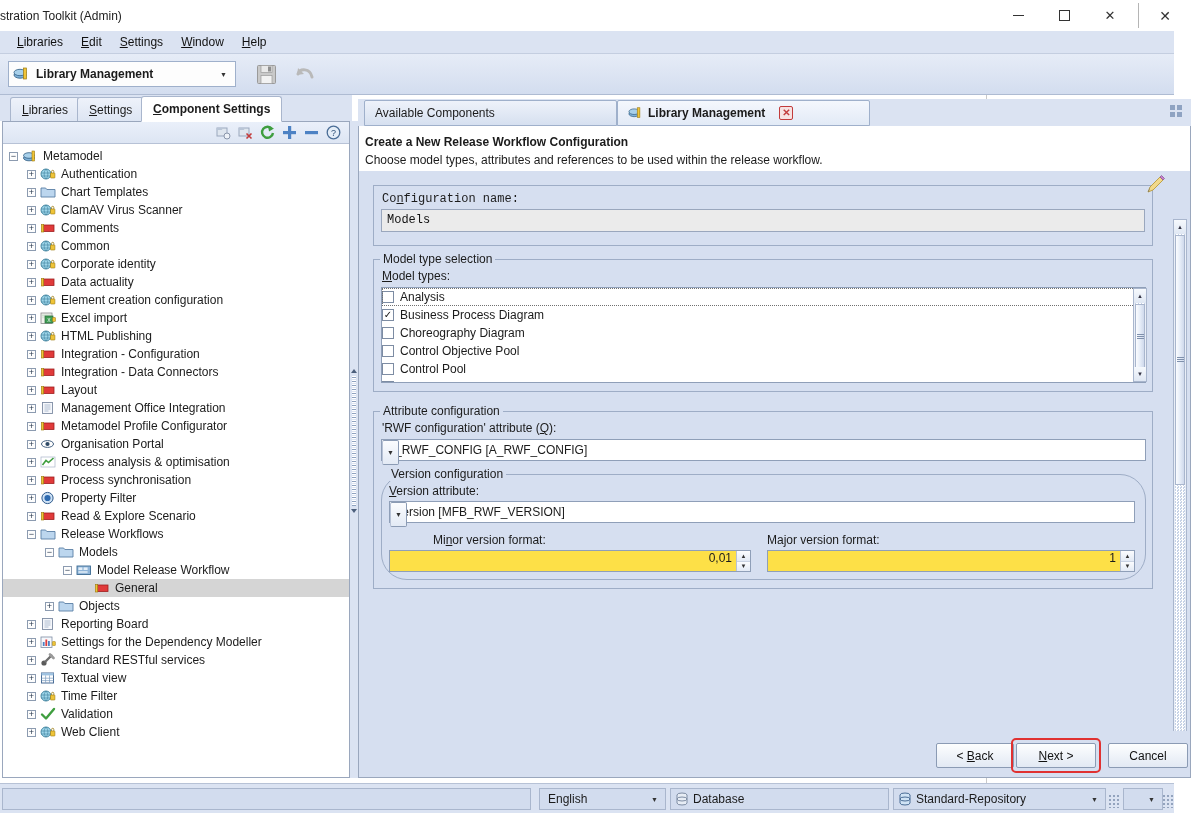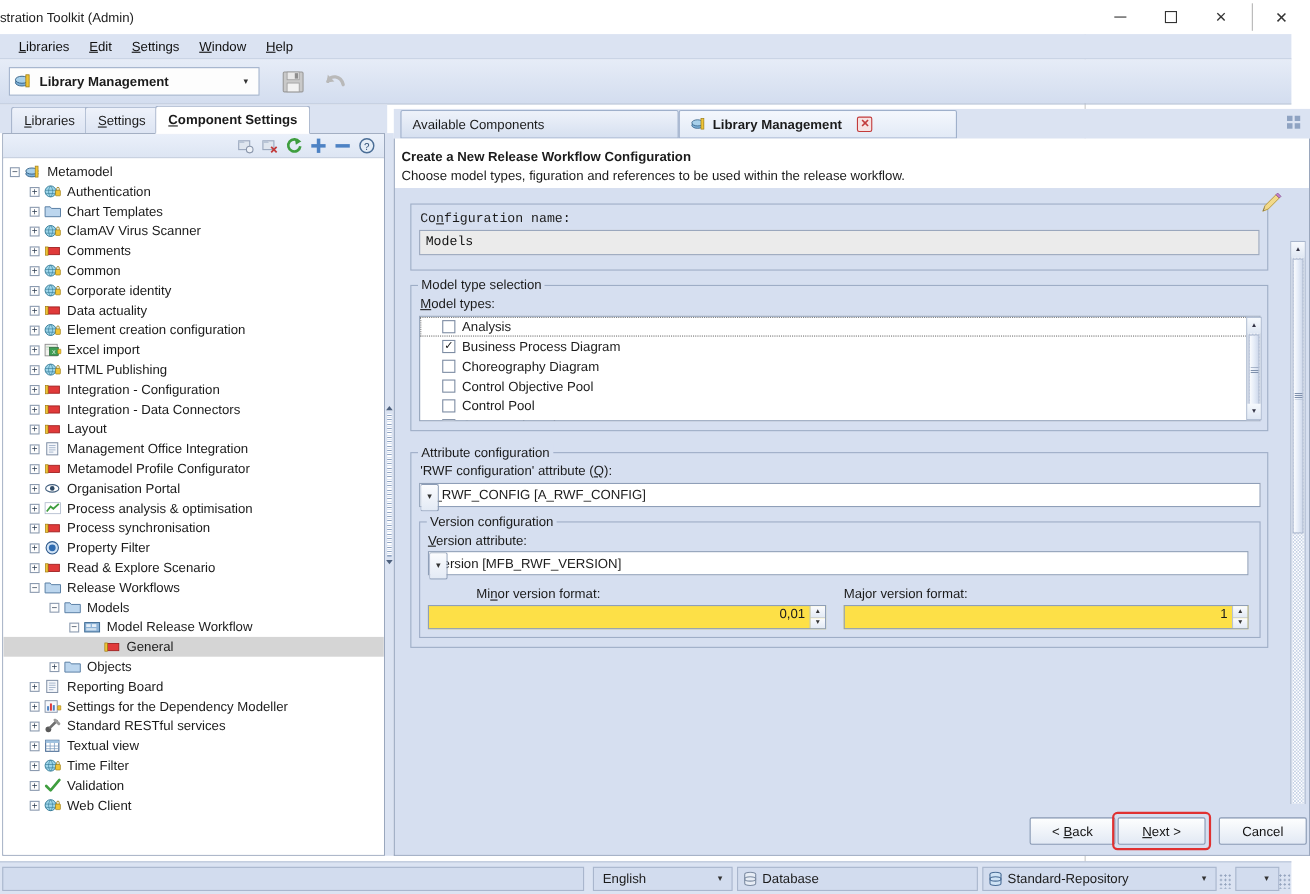--- a/index.html
+++ b/index.html
@@ -192,21 +192,21 @@
   .spin .btns div {
     flex: 1; display: flex; align-items: center; justify-content: center;
     background: linear-gradient(#fbfcfe, #e3eaf5); font-size: 6px; color: #333;
   }
   .spin .btns div:first-child { border-bottom: 1px solid #c9d2e2; }
 
   
   .mtlist {
     position: absolute; background: #ffffff; border: 1px solid #8f9fb8; overflow: hidden;
   }
-  .mtrow { height: 18px; display: flex; align-items: center; padding-left: 20px; font-size: 12px; }
+  .mtrow { height: 18px; display: flex; align-items: center; padding-left: 0; font-size: 12px; }
   .mtrow.focus { outline: 1px dotted #707070; outline-offset: -1px; }
   .cbx {
     width: 12px; height: 12px; border: 1px solid #7d8ca3; background: #fff;
     margin-right: 6px; display: inline-flex; align-items: center; justify-content: center;
     font-size: 10px; line-height: 10px; color: #111; flex: none;
   }
 
   
   .sb { position: absolute; background: #e9eef7; border: 1px solid #a9b6cd; }
   .sb .arr {
@@ -784,21 +784,21 @@
           <rect x="7" y="0" width="5" height="5" fill="#8fa3c2"></rect>
           <rect x="0" y="7" width="5" height="5" fill="#8fa3c2"></rect>
           <rect x="7" y="7" width="5" height="5" fill="#8fa3c2"></rect>
         </svg>
     </div>
   </div>
 
   <div class="wizard">
     <div class="wiz-head">
       <div class="h1">Create a New Release Workflow Configuration</div>
-      <div class="h2">Choose model types, figuration and references to be used within the release workflow.</div>
+      <div class="h2">Choose model types, attributes and references to be used within the release workflow.</div>
     </div>
 
     <div class="wiz-body">
 
       <div class="card" style="left:14px; top:14px; width:1090px; width:780px; height:61px;">
         <div class="flabel" style="left:8px; top:6px;">
           <span>Co</span><span class="u">n</span><span>figuration name:</span>
         </div>
         <div class="txtfield" style="left:7px; top:23px; width:764px; height:23px;">Models</div>
         <div style="position:absolute; right:-14px; top:-12px;">
@@ -854,21 +854,21 @@
       <div class="grp" style="left:14px; top:240px; width:780px; height:178px;">
         <div class="legend">Attribute configuration</div>
         <div class="flabel" style="left:8px; top:9px;">
           <span>'RWF configuration' attribute (</span><span class="u">Q</span><span>):</span>
         </div>
         <div class="combo" style="left:7px; top:27px; width:765px; height:22px;">
           <span class="val">A_RWF_CONFIG [A_RWF_CONFIG]</span>
           <span class="btn">▼</span>
         </div>
 
-        <div class="grp" style="left:7px; top:62px; width:765px; height:106px;">
+        <div class="grp" style="left:7px; top:62px; width:765px; height:106px;border-radius:26px;">
           <div class="legend">Version configuration</div>
           <div class="flabel" style="left:7px; top:9px;">
             <span class="u">V</span><span>ersion attribute:</span>
           </div>
           <div class="combo" style="left:7px; top:26px; width:746px; height:22px;">
             <span class="val">Version [MFB_RWF_VERSION]</span>
             <span class="btn">▼</span>
           </div>
 
           <div class="flabel" style="left:7px; top:58px;margin-left:44px;">

